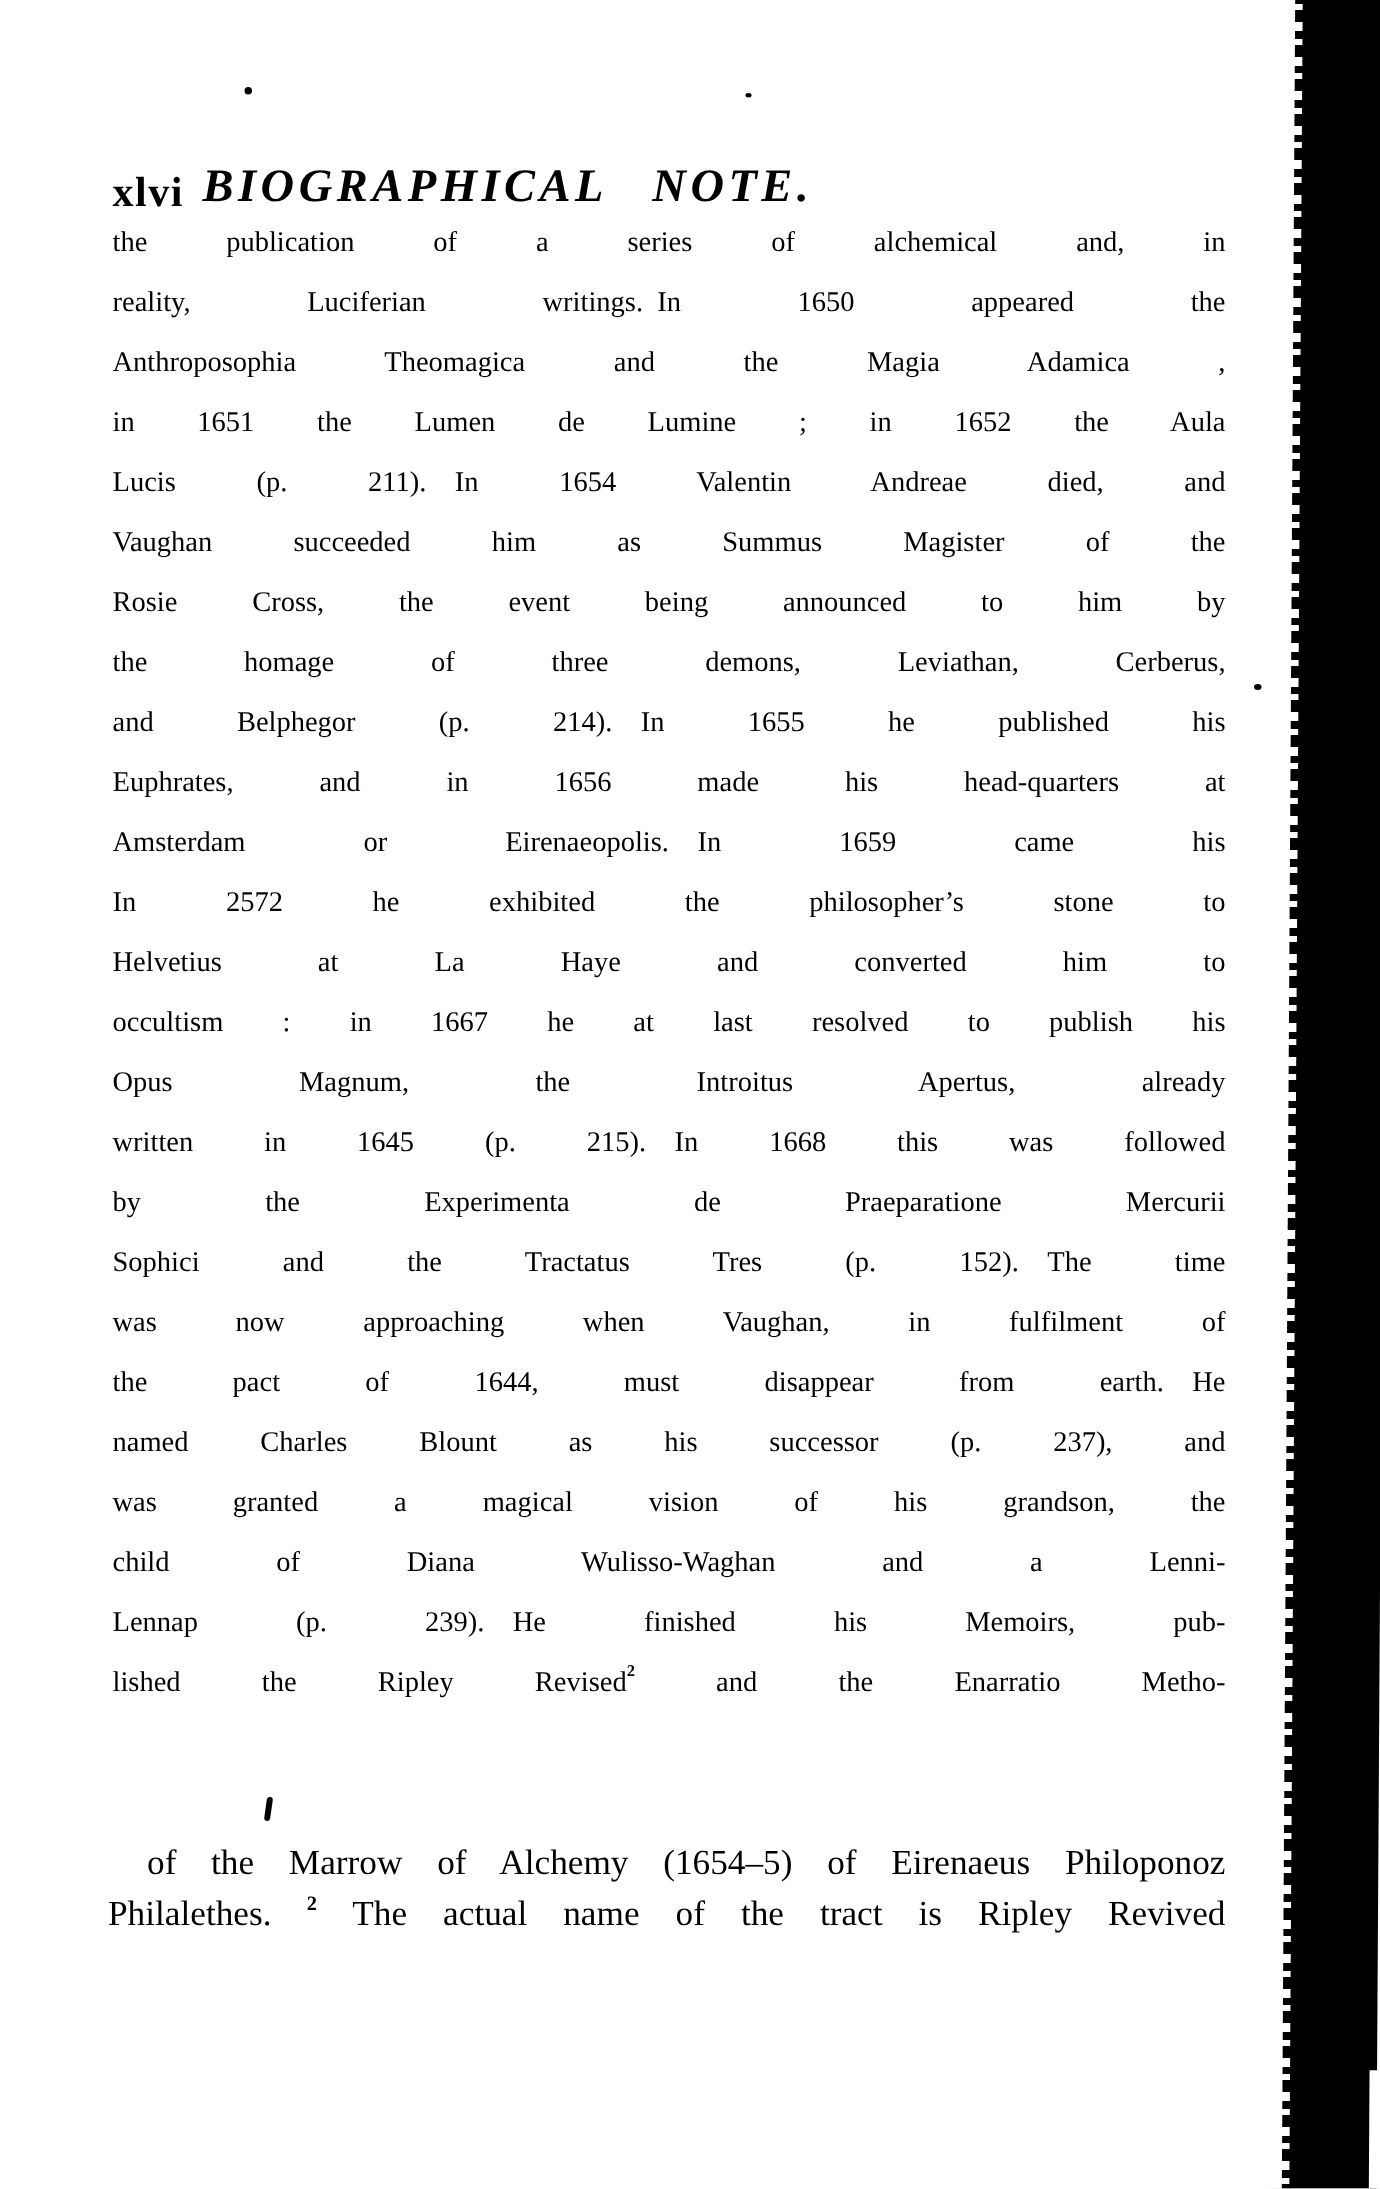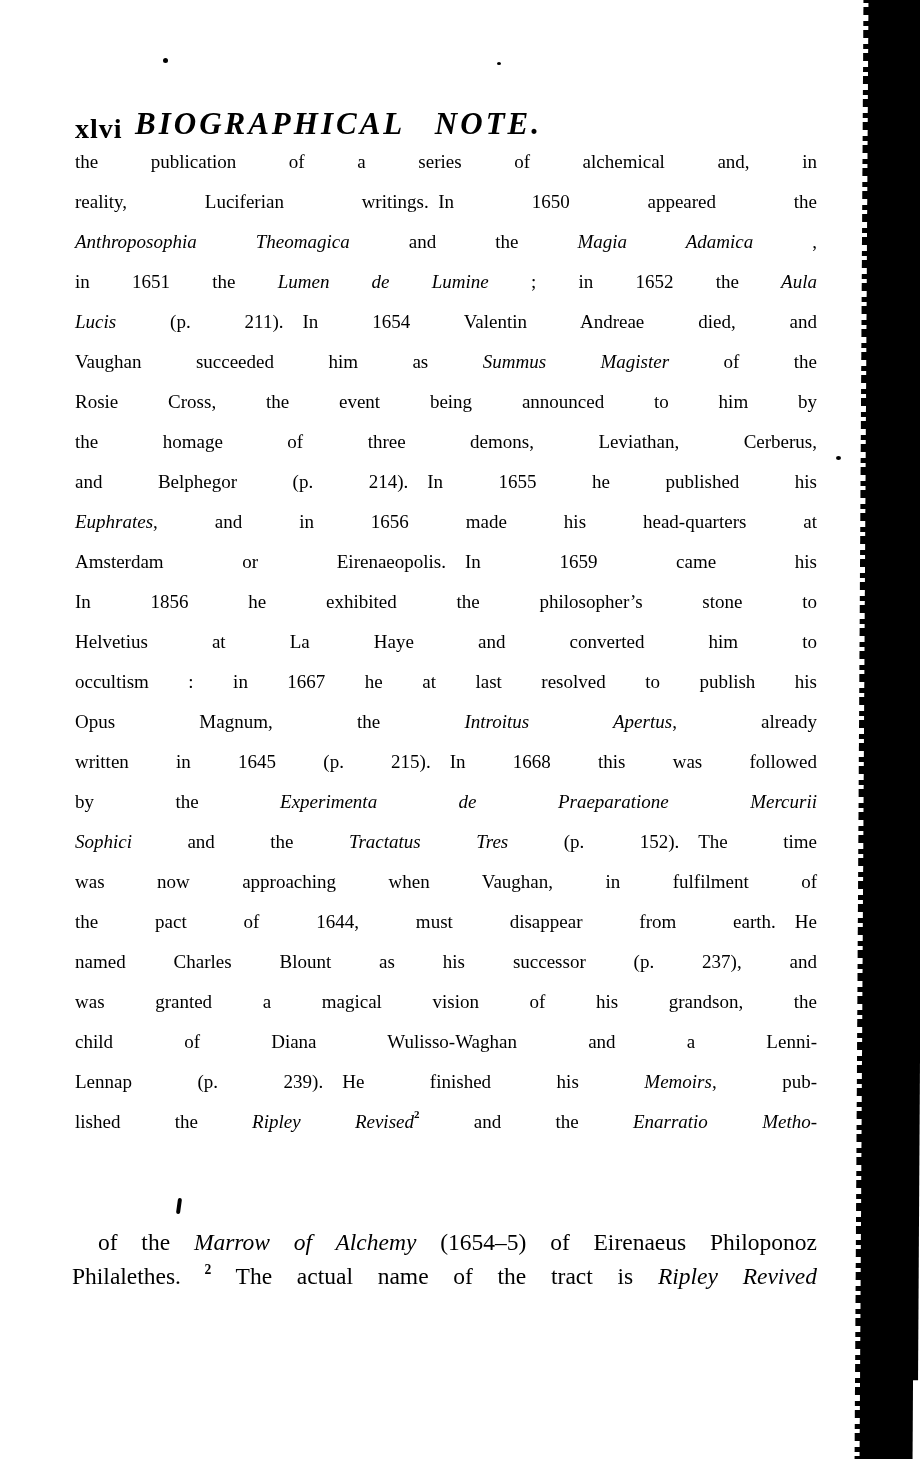--- a/index.html
+++ b/index.html
@@ -53,21 +53,21 @@
     width: 742px;
   }
   .body-text .tline {
     font-size: 19px;
     line-height: 40px;
     height: 40px;
     text-align: justify;
     text-align-last: justify;
     word-spacing: 2px;
   }
-  .it { font-style: italic; }
+  .it { }
   sup {
     font-size: 58%;
     line-height: 0;
     vertical-align: 10px;
     font-weight: bold;
   }
   
   .footnotes {
     position: absolute;
     left: 72px;
@@ -145,21 +145,21 @@
       <div class="tline"><span>reality, Luciferian writings. In 1650 appeared the</span></div>
       <div class="tline"><span class="it">Anthroposophia Theomagica</span><span> and the </span><span class="it">Magia Adamica</span><span> ,</span></div>
       <div class="tline"><span>in 1651 the </span><span class="it">Lumen de Lumine</span><span> ; in 1652 the </span><span class="it">Aula</span></div>
       <div class="tline"><span class="it">Lucis</span><span> (p. 211).  In 1654 Valentin Andreae died, and</span></div>
       <div class="tline"><span>Vaughan succeeded him as </span><span class="it">Summus Magister</span><span> of the</span></div>
       <div class="tline"><span>Rosie Cross, the event being announced to him by</span></div>
       <div class="tline"><span>the homage of three demons, Leviathan, Cerberus,</span></div>
       <div class="tline"><span>and Belphegor (p. 214).  In 1655 he published his</span></div>
       <div class="tline"><span class="it">Euphrates</span><span>, and in 1656 made his head-quarters at</span></div>
       <div class="tline"><span>Amsterdam or Eirenaeopolis.  In 1659 came his</span></div>
-      <div class="tline"><span>In 1856 he exhibited the philosopher’s stone to</span></div>
+      <div class="tline"><span>In 2572 he exhibited the philosopher’s stone to</span></div>
       <div class="tline"><span>Helvetius at La Haye and converted him to</span></div>
       <div class="tline"><span>occultism : in 1667 he at last resolved to publish his</span></div>
       <div class="tline"><span>Opus Magnum, the </span><span class="it">Introitus Apertus</span><span>, already</span></div>
       <div class="tline"><span>written in 1645 (p. 215).  In 1668 this was followed</span></div>
       <div class="tline"><span>by the </span><span class="it">Experimenta de Praeparatione Mercurii</span></div>
       <div class="tline"><span class="it">Sophici</span><span> and the </span><span class="it">Tractatus Tres</span><span> (p. 152).  The time</span></div>
       <div class="tline"><span>was now approaching when Vaughan, in fulfilment of</span></div>
       <div class="tline"><span>the pact of 1644, must disappear from earth.  He</span></div>
       <div class="tline"><span>named Charles Blount as his successor (p. 237), and</span></div>
       <div class="tline"><span>was granted a magical vision of his grandson, the</span></div>

